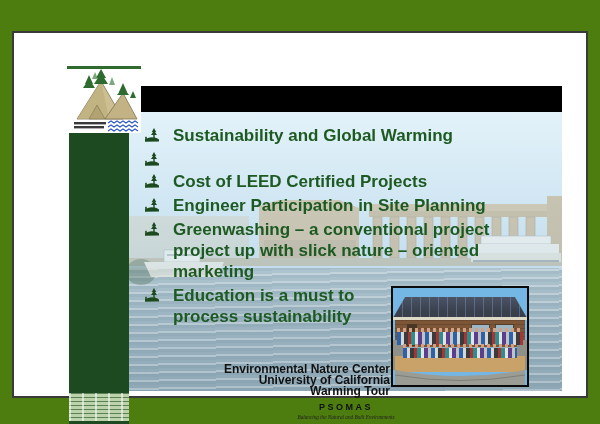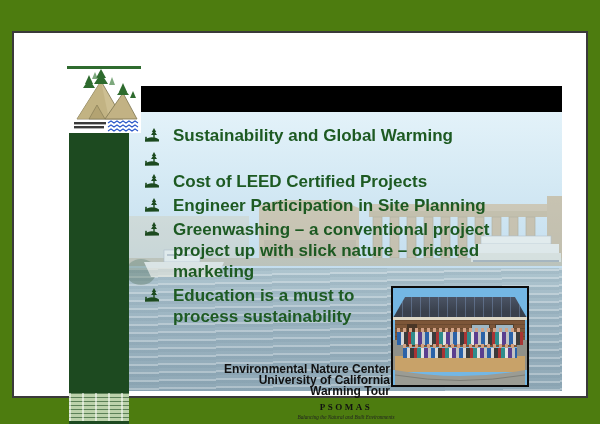--- a/index.html
+++ b/index.html
@@ -64,21 +64,21 @@
   .crowd.front{top:56px;left:10px;width:114px;} .crowd.front .torsos{height:10px;}
   .ph-ground{position:absolute;left:2px;top:68px;width:130px;height:16px;background:#c8a269;}
   .ph-curve{position:absolute;left:2px;top:78px;width:130px;height:19px;}
 
   
   .caption{position:absolute;left:196px;top:331px;width:180px;text-align:right;
            font-size:12px;font-weight:bold;color:#111111;line-height:11px;}
 
   
   .footer{position:absolute;left:232px;top:369px;width:200px;text-align:center;}
-  .brand{font-size:9px;font-weight:bold;color:#111111;letter-spacing:2.5px;font-family:Liberation Serif, serif;}
+  .brand{font-size:9px;font-weight:bold;color:#111111;letter-spacing:2.5px;}
   .tagline{margin-top:1px;font-family:"Liberation Serif",serif;font-style:italic;
            font-size:6.5px;color:#222222;white-space:nowrap;transform:scaleX(.8);transform-origin:50% 50%;}
 </style>
 </head>
 <body>
 
 <div id="app">
   <div class="frame">
 
     <div class="scenery">

